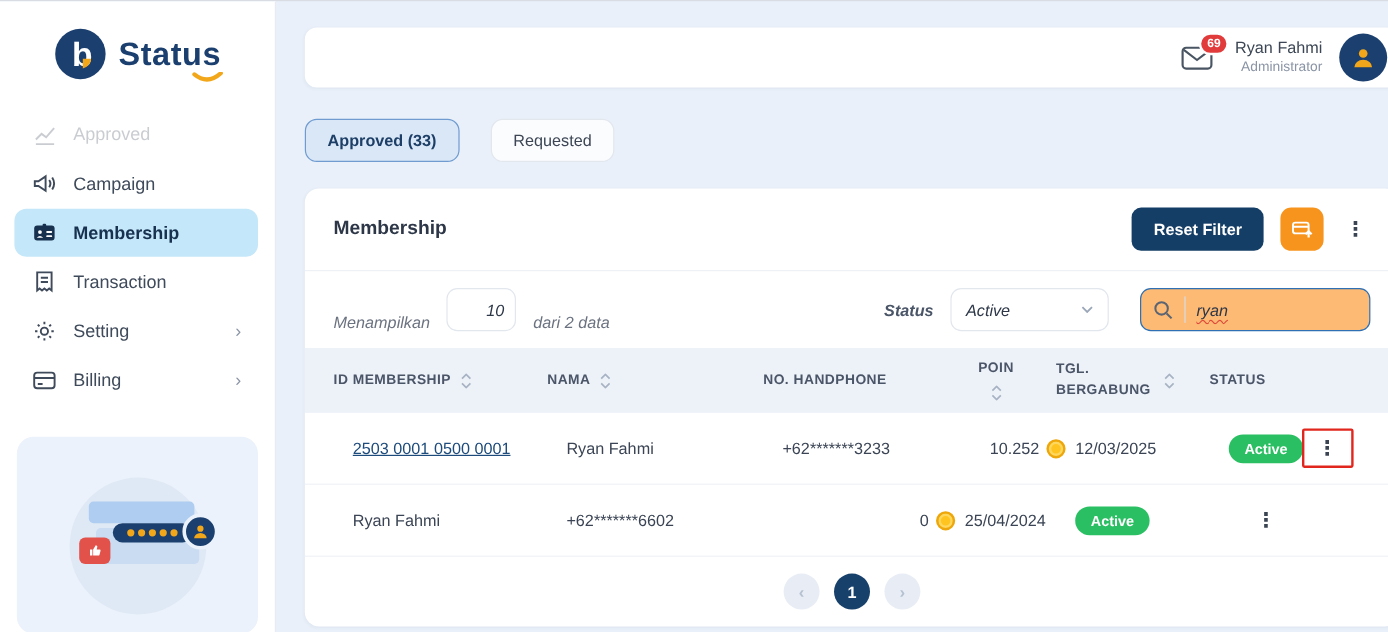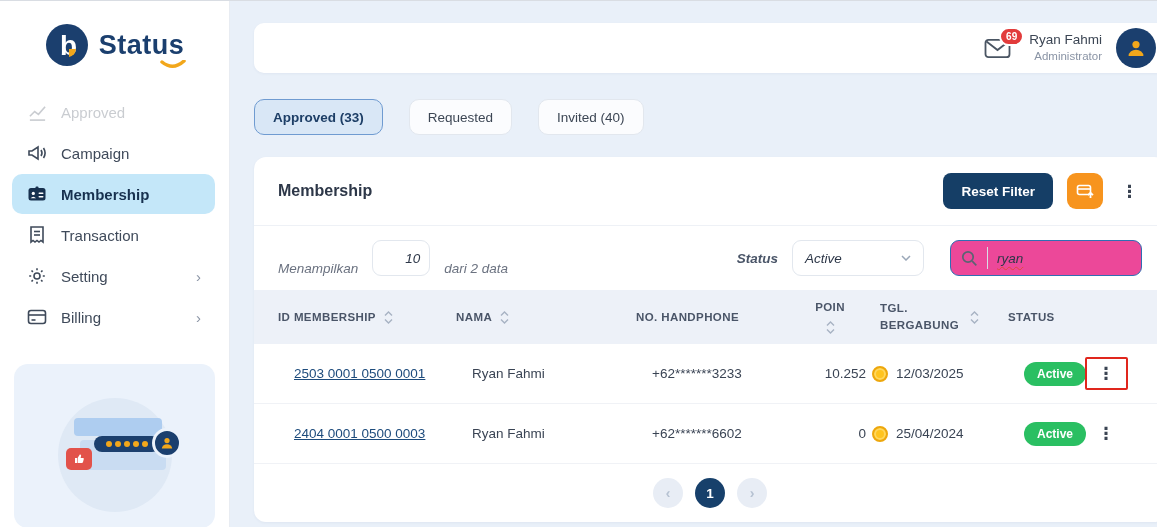--- a/index.html
+++ b/index.html
@@ -81,21 +81,21 @@
     display:flex; align-items:center; justify-content:space-between; gap:10px;
     border:1px solid #e2e7ee; border-radius:9px; height:36px; padding:0 12px; background:#fff;
     font-size:13.5px; color:#2d3748; cursor:pointer;
   }
   .select.small { width:58px; margin:0 14px;padding-left:32px; }
   .select.status-sel { width:132px; margin-left:14px; }
   .filter-right { margin-left:auto; display:flex; align-items:center; }
   .status-label { font-size:13.5px; font-weight:bold; color:#4a5568; }
   .search-box {
     margin-left:26px; width:192px; height:36px; border:1.5px solid #2f6fb3; border-radius:9px;
-    display:flex; align-items:center; padding:0 10px; gap:9px; background:#ec4899; cursor:text;
+    display:flex; align-items:center; padding:0 10px; gap:9px; background:#fdba74; cursor:text;
   }
   .search-sep { width:1px; height:22px; background:#d7dde6; }
   .search-text {
     font-size:13.5px; color:#2d3748;
     text-decoration:underline; text-decoration-style:wavy; text-decoration-color:#e04a3a; text-underline-offset:3px; text-decoration-thickness:1px;
   }
 
   .grid { display:grid; grid-template-columns:178px 180px 152px 92px 128px 62px 40px; align-items:center; }
   .thead { background:#edf1f8; padding:0 24px; min-height:54px; }
   .th { display:flex; align-items:center; gap:8px; font-size:11.5px; font-weight:bold; color:#4a5568; letter-spacing:.4px; padding-right:8px; }
@@ -254,21 +254,20 @@
         <svg width="22" height="22" viewBox="0 0 22 22">
             <circle cx="11" cy="7.6" r="3.6" fill="#f2a71b"></circle>
             <path d="M3.6 19 a7.4 6.2 0 0 1 14.8 0 z" fill="#f2a71b"></path>
           </svg>
       </div>
     </div>
 
     <div class="tabs">
       <div class="tab active">Approved (33)</div>
       <div class="tab">Requested</div>
-      <div class="tab">Invited (40)</div>
     </div>
 
     <section class="card">
       <div class="card-head">
         <div class="card-title">Membership</div>
         <div class="head-actions">
           <button class="btn-reset">Reset Filter</button>
           <button class="btn-export">
             <span>
               <svg width="20" height="20" viewBox="0 0 20 20" fill="none" stroke="#fff" stroke-width="1.6">
@@ -366,23 +365,20 @@
           <span class="badge-active">Active</span>
         </div>
         <div class="cell-actions">
           <span class="kebab-hl">
             <span class="kebab">⋮</span>
           </span>
         </div>
       </div>
 
       <div class="trow grid">
-        <div class="cell-id">
-          <a href="#">2404 0001 0500 0003</a>
-        </div>
         <div>Ryan Fahmi</div>
         <div>+62*******6602</div>
         <div class="cell-poin">
           <span>0</span>
           <span class="coin"></span>
         </div>
         <div>25/04/2024</div>
         <div>
           <span class="badge-active">Active</span>
         </div>

